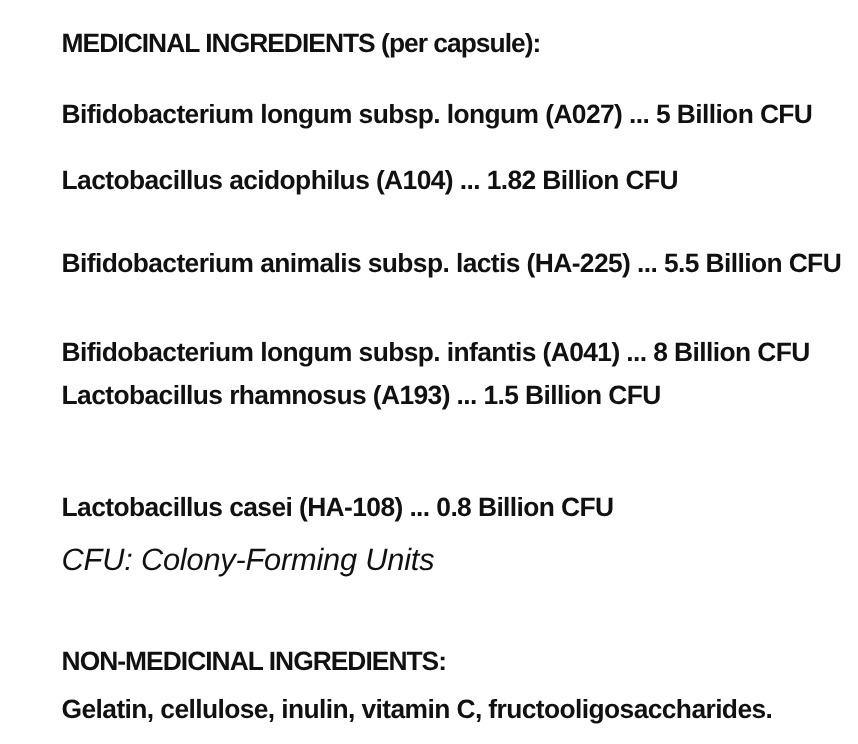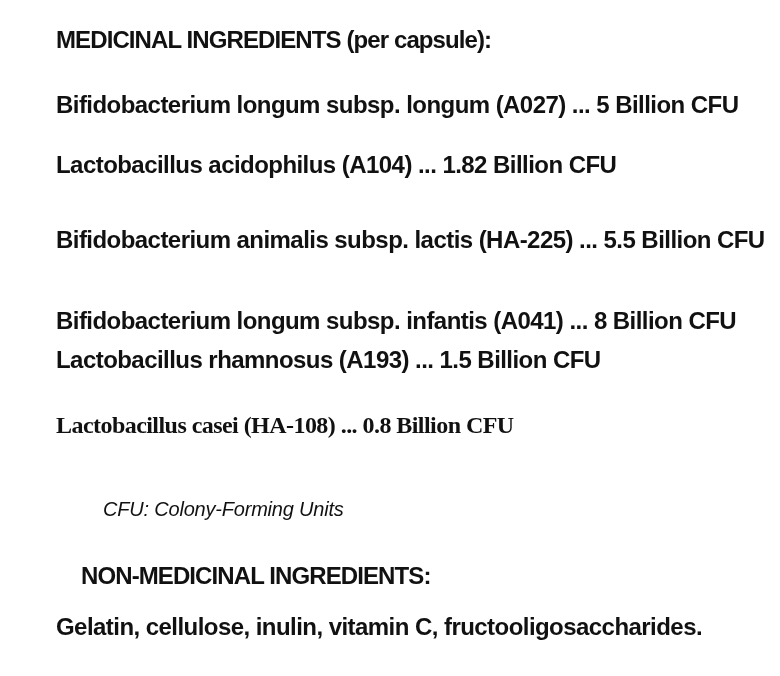--- a/index.html
+++ b/index.html
@@ -30,34 +30,33 @@
       line-height: 26px;
       letter-spacing: -0.55px;
     }
     .heading {
       letter-spacing: -0.9px;
     }
     .note {
       font-weight: normal;
       font-style: italic;
       letter-spacing: -0.2px;
-      font-size: 20px;
-      margin-left: 47px;
+      font-size: 28px;
     }
   </style>
 </head>
 <body>
 
 <div class="doc">
   <div class="line heading" style="top:27px;">MEDICINAL INGREDIENTS (per capsule):</div>
 
   <div class="line" style="top:92px;">Bifidobacterium longum subsp. longum (A027) ... 5 Billion CFU</div>
   <div class="line" style="top:152px;">Lactobacillus acidophilus (A104) ... 1.82 Billion CFU</div>
   <div class="line" style="top:227px;">Bifidobacterium animalis subsp. lactis (HA-225) ... 5.5 Billion CFU</div>
   <div class="line" style="top:308px;">Bifidobacterium longum subsp. infantis (A041) ... 8 Billion CFU</div>
   <div class="line" style="top:347px;">Lactobacillus rhamnosus (A193) ... 1.5 Billion CFU</div>
-  <div class="line" style="top:412px;font-family:Liberation Serif, serif;">Lactobacillus casei (HA-108) ... 0.8 Billion CFU</div>
+  <div class="line" style="top:449px;">Lactobacillus casei (HA-108) ... 0.8 Billion CFU</div>
 
   <div class="line note" style="top:496px;">CFU: Colony-Forming Units</div>
 
-  <div class="line heading" style="top:563px;margin-left:25px;">NON-MEDICINAL INGREDIENTS:</div>
-  <div class="line" style="top:614px;">Gelatin, cellulose, inulin, vitamin C, fructooligosaccharides.</div>
+  <div class="line heading" style="top:589px;">NON-MEDICINAL INGREDIENTS:</div>
+  <div class="line" style="top:633px;">Gelatin, cellulose, inulin, vitamin C, fructooligosaccharides.</div>
 </div>
 
 </body></html>

